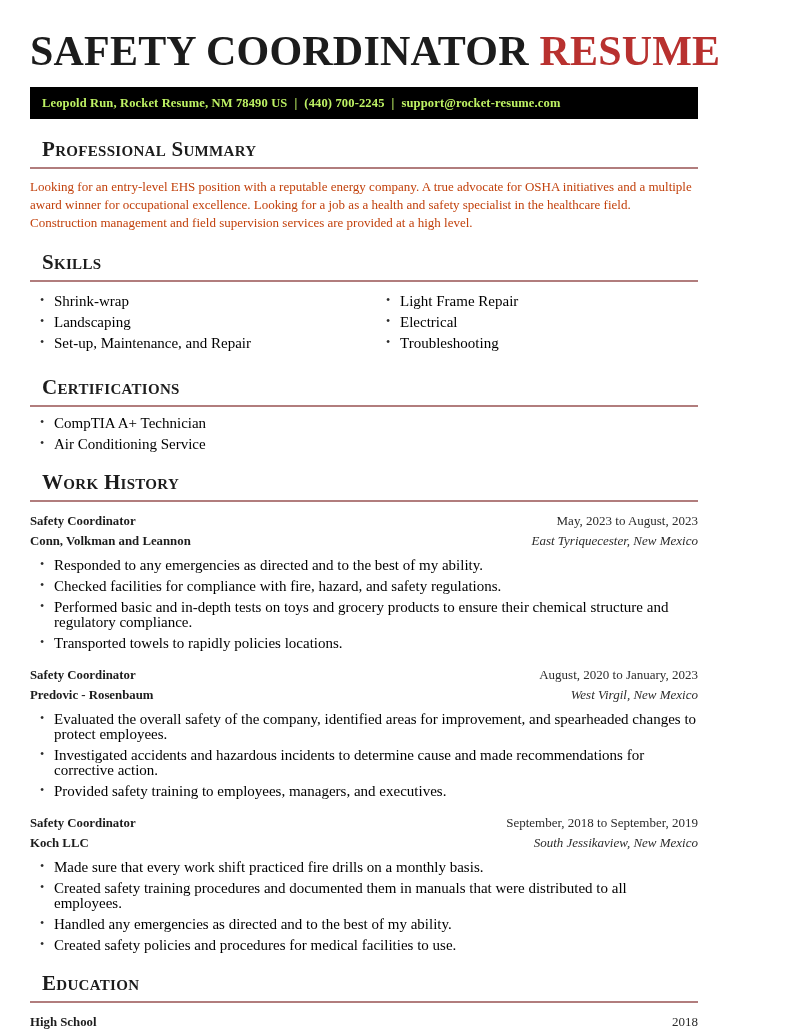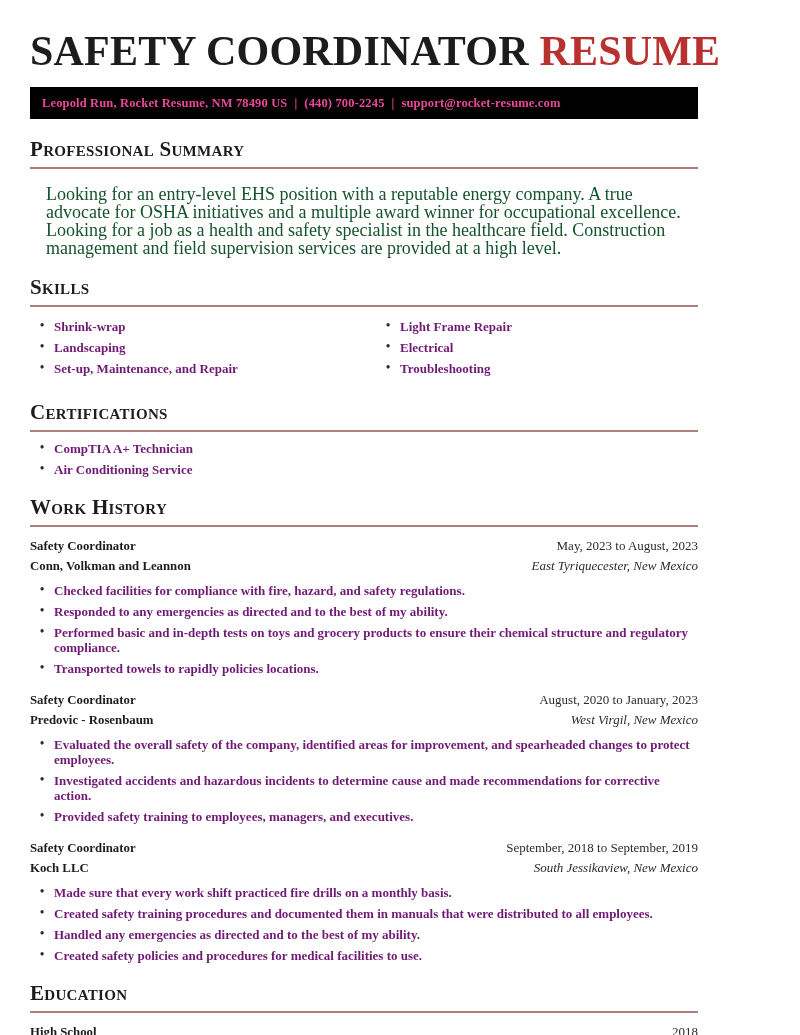--- a/index.html
+++ b/index.html
@@ -37,21 +37,21 @@
     margin: 0;
     white-space: nowrap;
   }
   .doc-title .accent {
     color: #b8312f;
   }
 
   .contact-bar {
     margin: 11px 30px 0 30px;
     background: #000000;
-    color: #ec4899;
+    color: #bef264;
     height: 32px;
     display: flex;
     align-items: center;
     padding: 0 12px;
     box-sizing: border-box;
   }
   .contact-bar .c-text {
     font-family: "Liberation Serif", "DejaVu Serif", serif;
     font-size: 12.5px;
     font-weight: bold;
@@ -69,51 +69,50 @@
     padding: 0 30px;
     margin-top: 18px;
   }
   .section-heading {
     font-family: "Liberation Serif", "DejaVu Serif", serif;
     font-size: 21px;
     line-height: 25px;
     font-weight: bold;
     font-variant: small-caps;
     color: #1c1c1c;
-    margin: 0 0 5px 0;
+    margin: 0 0 5px 12px;
     letter-spacing: 0.3px;
   }
   .section-rule {
     border: 0;
     border-top: 2px solid #b17d7d;
     margin: 0 0 9px 0;
     height: 0;
   }
 
   .summary-text {
-    font-size: 18px;
+    font-size: 13px;
     line-height: 18px;
-    color: #14532d;
-    margin: 16px;
+    color: #c2410c;
+    margin: 0;
     text-align: left;
   }
 
   
   ul.bullets {
     margin: 3px 0 0 0;
     padding: 0 0 0 24px;
     list-style: none;
   }
   ul.bullets li {
     position: relative;
-    font-size: 13px;
+    font-size: 15px;
     line-height: 15px;
     margin-bottom: 6px;
-    color: #701a75;
-    font-weight: bold;
+    color: #000000;
   }
   ul.bullets li::before {
     content: "\2022";
     position: absolute;
     left: -14px;
     top: -1px;
     font-size: 12px;
     color: #2b2b2b;
   }
 
@@ -225,22 +224,22 @@
     <div class="entry">
       <div class="entry-row">
         <span class="left">Safety Coordinator</span>
         <span class="right">May, 2023 to August, 2023</span>
       </div>
       <div class="entry-row sub">
         <span class="left">Conn, Volkman and Leannon</span>
         <span class="right">East Tyriquecester, New Mexico</span>
       </div>
       <ul class="bullets">
+        <li>Responded to any emergencies as directed and to the best of my ability.</li>
         <li>Checked facilities for compliance with fire, hazard, and safety regulations.</li>
-        <li>Responded to any emergencies as directed and to the best of my ability.</li>
         <li>Performed basic and in-depth tests on toys and grocery products to ensure their chemical structure and regulatory compliance.</li>
         <li>Transported towels to rapidly policies locations.</li>
       </ul>
     </div>
 
     <div class="entry">
       <div class="entry-row">
         <span class="left">Safety Coordinator</span>
         <span class="right">August, 2020 to January, 2023</span>
       </div>

